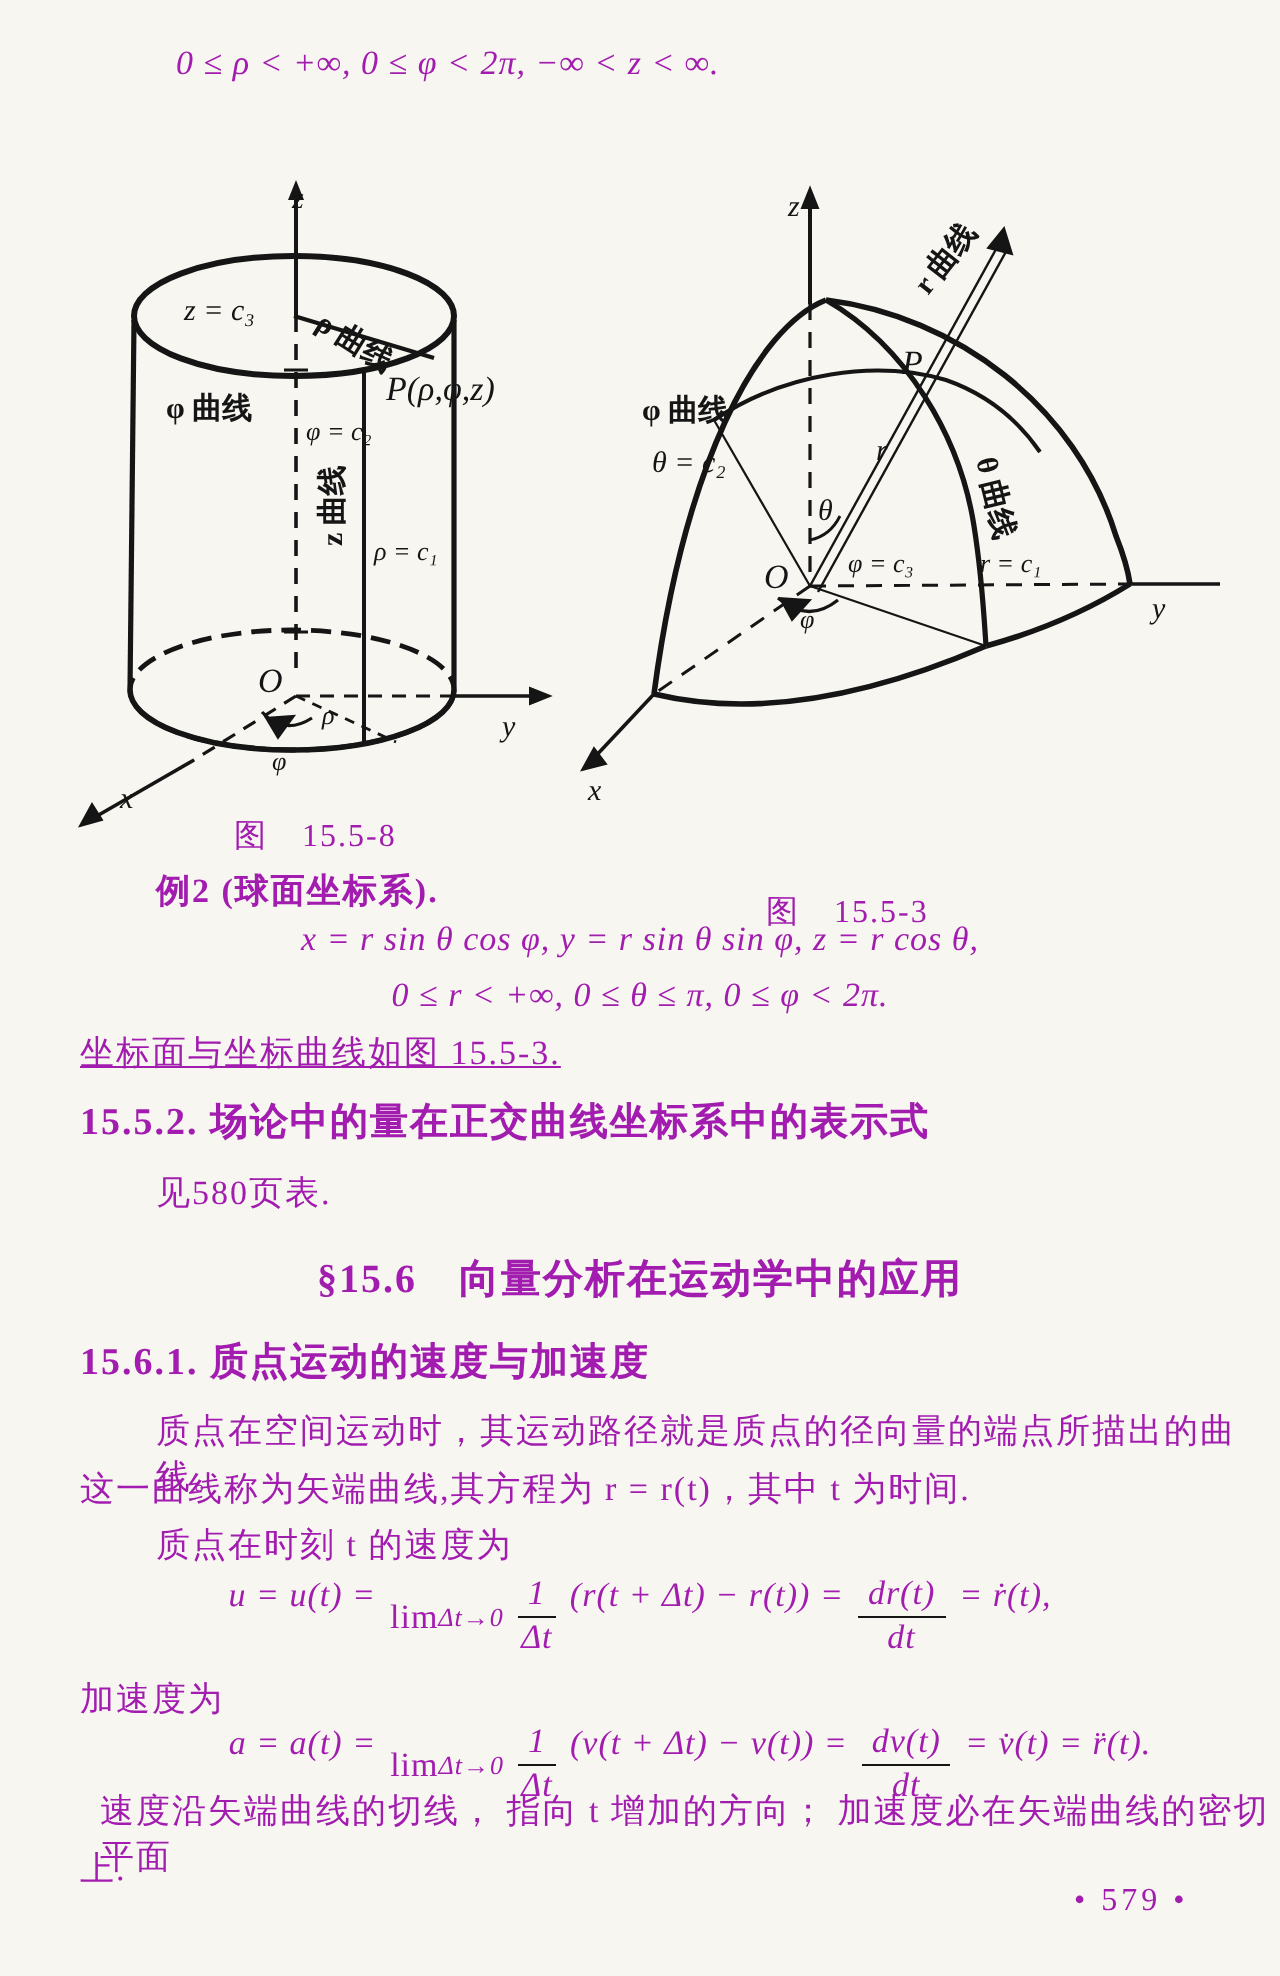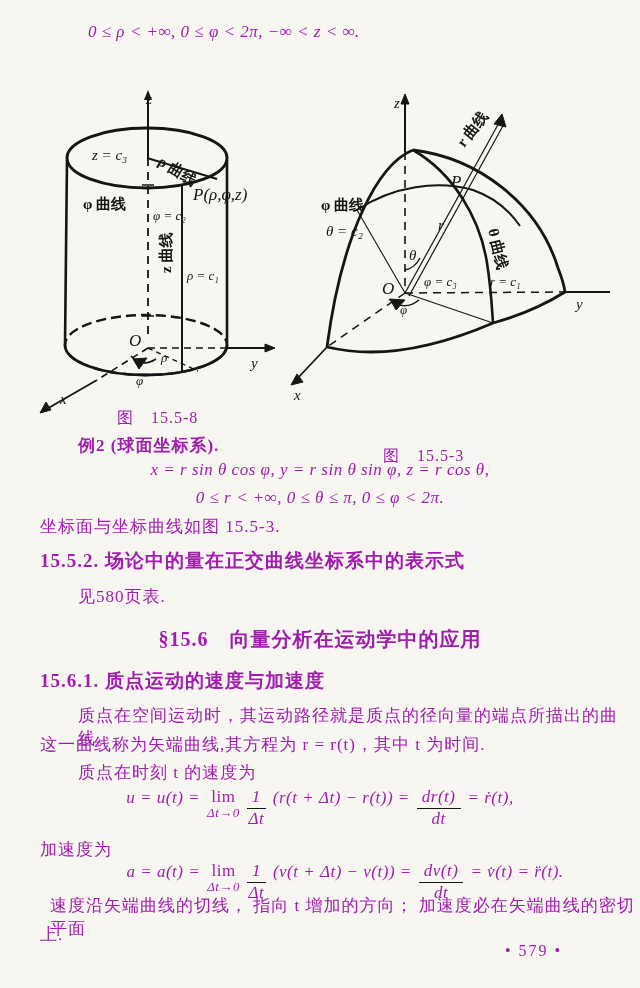--- a/index.html
+++ b/index.html
@@ -15,27 +15,27 @@
   .t17{font-size:17px;}
   .t16{font-size:16px;}
   .t19{font-size:19px;}
   .t20{font-size:20px;}
   .center{width:640px;text-align:center;left:0;}
   
   .frow{display:flex;justify-content:center;gap:7px;font-size:17px;}
   .frac{display:inline-flex;flex-direction:column;align-items:center;line-height:1.1;}
   .frac .num{padding:0 5px 1px 5px;border-bottom:1.6px solid #151515;}
   .frac .den{padding-top:1px;}
-  .lim{display:inline-flex;flex-direction:column;align-items:center;line-height:1;}
+  .lim{display:inline-flex;flex-direction:row;align-items:center;line-height:1;}
   .lim .limsub{font-size:13px;margin-top:1px;}
   svg text{font-family:"Liberation Serif","DejaVu Serif",serif;fill:#151515;}
   svg .cjk{font-size:15px;font-weight:600;}
   svg .mth{font-style:italic;font-size:15px;}
   svg .sm{font-style:italic;font-size:13px;}
-  .pageno{letter-spacing:2px;}
+  .pageno{letter-spacing:2px;margin-left:32px;}
 </style>
 </head>
 <body>
 
 <div class="page">
 
   <div class="abs math t17" style="left:88px;top:22px;">0 ≤ ρ &lt; +∞,  0 ≤ φ &lt; 2π,  −∞ &lt; z &lt; ∞.</div>
 
   <svg class="abs" style="left:35px;top:88px;" width="262" height="332" viewBox="0 0 262 332">
 
@@ -132,21 +132,21 @@
     <text x="288" y="221" class="mth">y</text>
     <text x="6" y="312" class="mth">x</text>
   </svg>
 
   <div class="abs cn t16" style="left:117px;top:408px;">图　15.5-8</div>
   <div class="abs cn t16" style="left:383px;top:406px;margin-top:40px;">图　15.5-3</div>
 
   <div class="abs cn t17 bold" style="left:78px;top:434px;">例2 (球面坐标系).</div>
   <div class="abs math t17 center" style="top:460px;">x = r sin θ cos φ,  y = r sin θ sin φ,  z = r cos θ,</div>
   <div class="abs math t17 center" style="top:488px;">0 ≤ r &lt; +∞,  0 ≤ θ ≤ π,  0 ≤ φ &lt; 2π.</div>
-  <div class="abs cn t17" style="left:40px;top:515px;">坐标面与坐标曲线如图 15.5-3.</div>
+  <div class="abs cn t17" style="left:40px;top:515px;text-decoration:underline;">坐标面与坐标曲线如图 15.5-3.</div>
 
   <div class="abs cn t19 bold" style="left:40px;top:548px;text-align:center;">15.5.2. 场论中的量在正交曲线坐标系中的表示式</div>
   <div class="abs cn t17" style="left:78px;top:585px;">见580页表.</div>
 
   <div class="abs cn t20 bold center" style="top:626px;">§15.6　向量分析在运动学中的应用</div>
 
   <div class="abs cn t19 bold" style="left:40px;top:668px;">15.6.1. 质点运动的速度与加速度</div>
   <div class="abs cn t17" style="left:78px;top:704px;">质点在空间运动时，其运动路径就是质点的径向量的端点所描出的曲线。</div>
   <div class="abs cn t17" style="left:78px;top:761px;">质点在时刻 t 的速度为</div>
   <div class="abs cn t17" style="left:40px;top:733px;">这一曲线称为矢端曲线,其方程为 r = r(t)，其中 t 为时间.</div>

